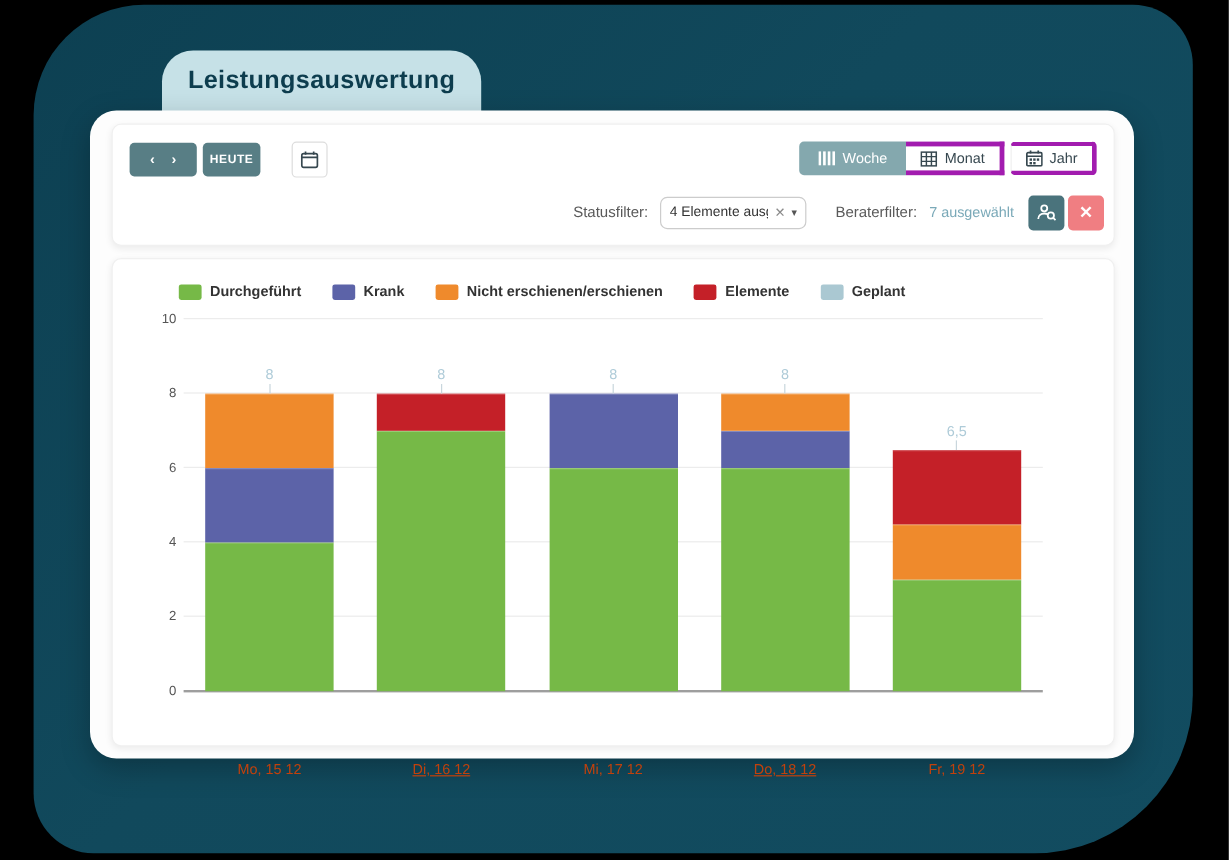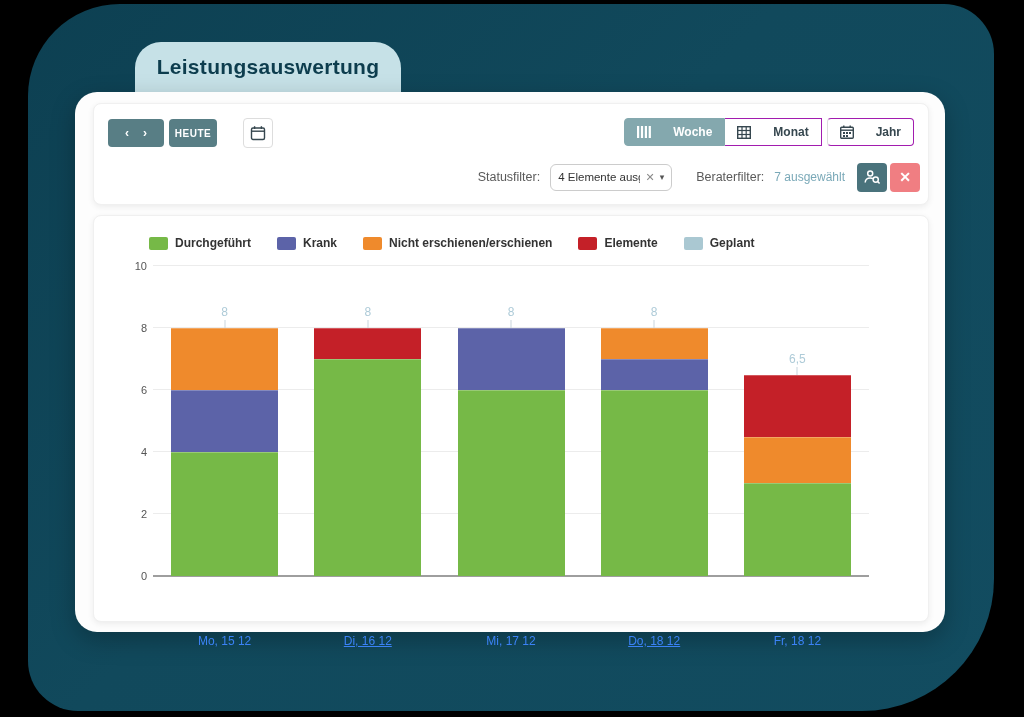--- a/index.html
+++ b/index.html
@@ -40,22 +40,22 @@
   .btn-cal{
     width:30px;height:30px;margin-left:26px;background:#fff;border:1px solid #ddd;border-radius:4px;
     display:flex;align-items:center;justify-content:center;cursor:pointer;
   }
   .date-title{
     position:absolute;left:0;right:0;top:16px;text-align:center;
     font-size:14.5px;font-weight:bold;color:#36474f;
   }
   .seg-group{position:absolute;right:14px;top:14px;display:flex;height:28px;}
   .seg-btn{
-    display:flex;align-items:center;gap:22px;padding:0 12px;background:#fff;
-    border:1px solid #a21caf;color:#36474f;font-size:12px;font-weight:bold;cursor:pointer;
+    display:flex;align-items:center;gap:6px;padding:0 12px;background:#fff;
+    border:4px solid #a21caf;color:#36474f;font-size:12px;font-weight:normal;cursor:pointer;
   }
   .seg-btn:first-child{border-radius:4px 0 0 4px;}
   .seg-btn:last-child{border-radius:0 4px 4px 0;margin-left:5px;border-radius:4px;}
   .seg-btn + .seg-btn{border-left:none;text-align:center;}
   .seg-btn.jahr{border-left:1px solid #ddd;}
   .seg-btn.active{background:#84a8ae;border-color:#84a8ae;color:#fff;}
   
   .tb-row2{position:absolute;right:8px;top:58px;height:30px;display:flex;align-items:center;}
   .flt-label{font-size:12.5px;color:#5a5a5a;}
   .select-box{
@@ -78,21 +78,21 @@
 
   
   .plot-wrap{position:absolute;left:0;top:0;right:0;bottom:0;}
   .plot-area{position:absolute;left:59px;top:50px;width:716px;height:310px;}
   .gridline{position:absolute;left:0;right:0;height:1px;background:#ececec;}
   .gridline.base{height:2px;background:#9e9e9e;}
   .ytick{position:absolute;right:722px;width:40px;text-align:right;font-size:11px;color:#555;transform:translateY(6px);}
   .bar-seg{position:absolute;border-top:1px solid rgba(255,255,255,.25);box-sizing:border-box;}
   .total-label{position:absolute;transform:translateX(-50%);font-size:12px;color:#aecbd8;}
   .total-tick{position:absolute;width:1px;height:8px;background:#c9d6dd;transform:translateX(-50%);}
-  .xlabel{position:absolute;top:368px;transform:translateX(-50%);font-size:12px;color:#3b82f6;white-space:nowrap;}
+  .xlabel{position:absolute;top:368px;transform:translateX(-50%);font-size:12px;color:#c2410c;white-space:nowrap;}
 
   svg{display:block;}
 </style>
 </head>
 <body>
 
 <div class="bg-shape"></div>
 
 <div class="header-tab">
   <span>Leistungsauswertung</span>
@@ -247,18 +247,18 @@
           <div class="bar-seg" style="left: 447.7px; width: 107px; bottom: 186px; height: 31px; background: rgb(92, 99, 168);"></div>
           <div class="bar-seg" style="left: 447.7px; width: 107px; bottom: 217px; height: 31px; background: rgb(239, 138, 44);"></div>
           <div class="total-tick" style="left: 501.2px; bottom: 248px;"></div>
           <div class="total-label" style="left: 501.2px; bottom: 257px;">8</div>
           <div class="xlabel" style="left: 501.2px; text-decoration: underline;">Do, 18 12</div>
           <div class="bar-seg" style="left: 590.9px; width: 107px; bottom: 0px; height: 93px; background: rgb(118, 185, 71);"></div>
           <div class="bar-seg" style="left: 590.9px; width: 107px; bottom: 93px; height: 46.5px; background: rgb(239, 138, 44);"></div>
           <div class="bar-seg" style="left: 590.9px; width: 107px; bottom: 139.5px; height: 62px; background: rgb(196, 32, 40);"></div>
           <div class="total-tick" style="left: 644.4px; bottom: 201.5px;"></div>
           <div class="total-label" style="left: 644.4px; bottom: 210.5px;">6,5</div>
-          <div class="xlabel" style="left: 644.4px;">Fr, 18 12</div>
+          <div class="xlabel" style="left: 644.4px;">Fr, 19 12</div>
         </div>
     </div>
   </div>
 
 </div>
 
 </body></html>

